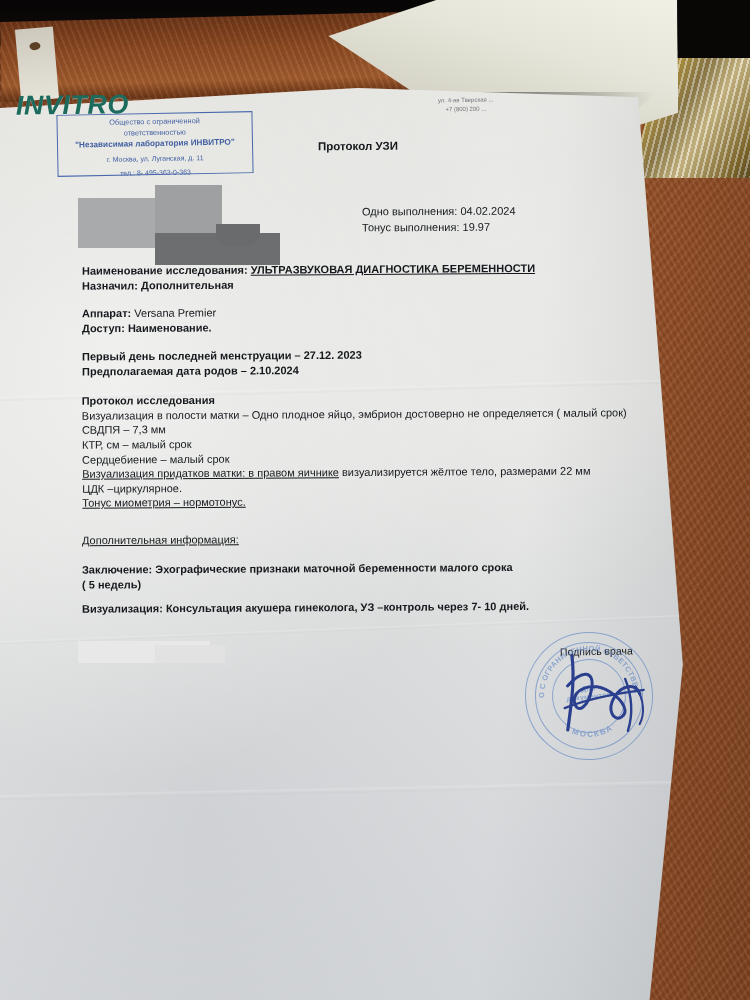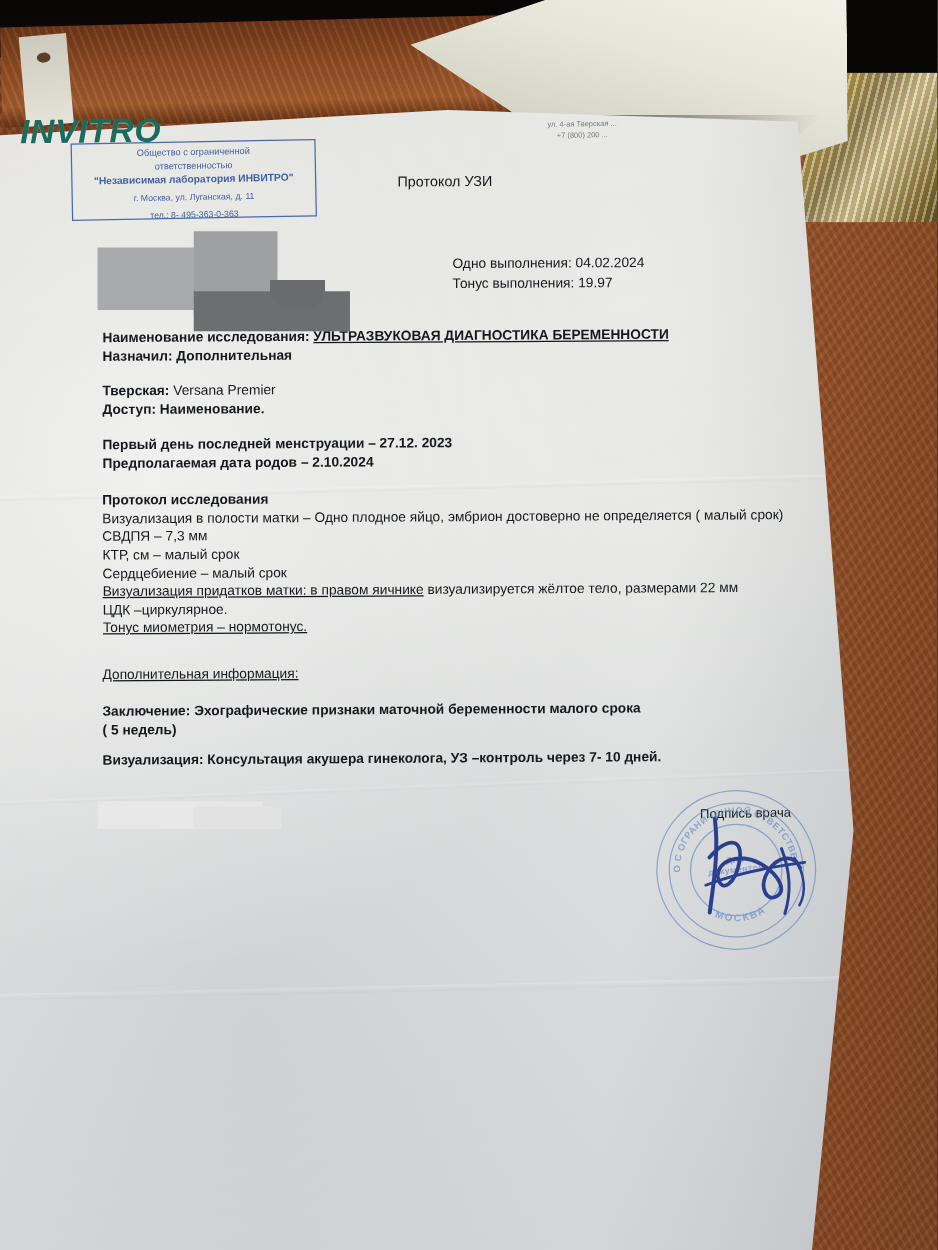--- a/index.html
+++ b/index.html
@@ -177,21 +177,21 @@
   }
   .stamp-rect .addr {
     margin-top: 4px;
     font-size: 7px;
   }
 
   .protocol-title {
     position: absolute;
     left: 318px; top: 140px;
     font-size: 11.5px;
-    font-weight: normal;
+    font-weight: bold;
     transform: rotate(-0.4deg);
   }
 
   .dates {
     position: absolute;
     left: 362px; top: 204px;
     font-size: 11px;
     line-height: 1.42;
     transform: rotate(-0.3deg);
   }
@@ -332,21 +332,21 @@
         <span class="bold u">УЛЬТРАЗВУКОВАЯ ДИАГНОСТИКА БЕРЕМЕННОСТИ</span>
       </div>
       <div>
         <span class="bold">Назначил:</span>
         <span class="bold">Дополнительная</span>
       </div>
     </div>
 
     <div class="block b-app">
       <div>
-        <span class="bold">Тверская:</span>
+        <span class="bold">Аппарат:</span>
         <span class="reg">Versana Premier</span>
       </div>
       <div>
         <span class="bold">Доступ:</span>
         <span class="bold">Наименование.</span>
       </div>
     </div>
 
     <div class="block b-menst">
       <div class="bold">Первый день последней менструации – 27.12. 2023</div>

